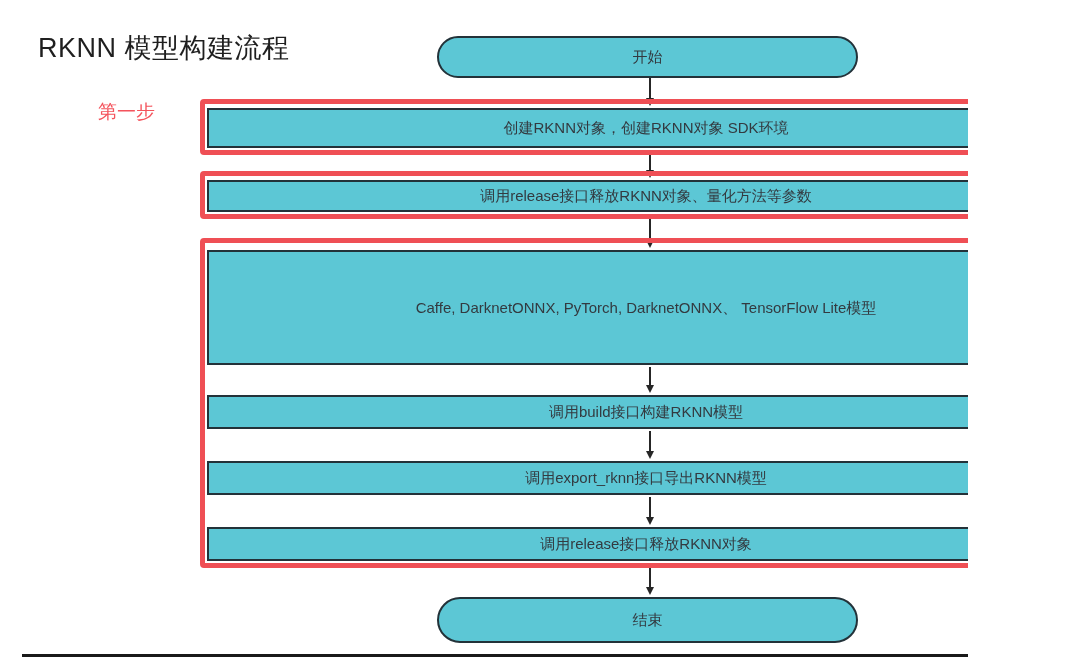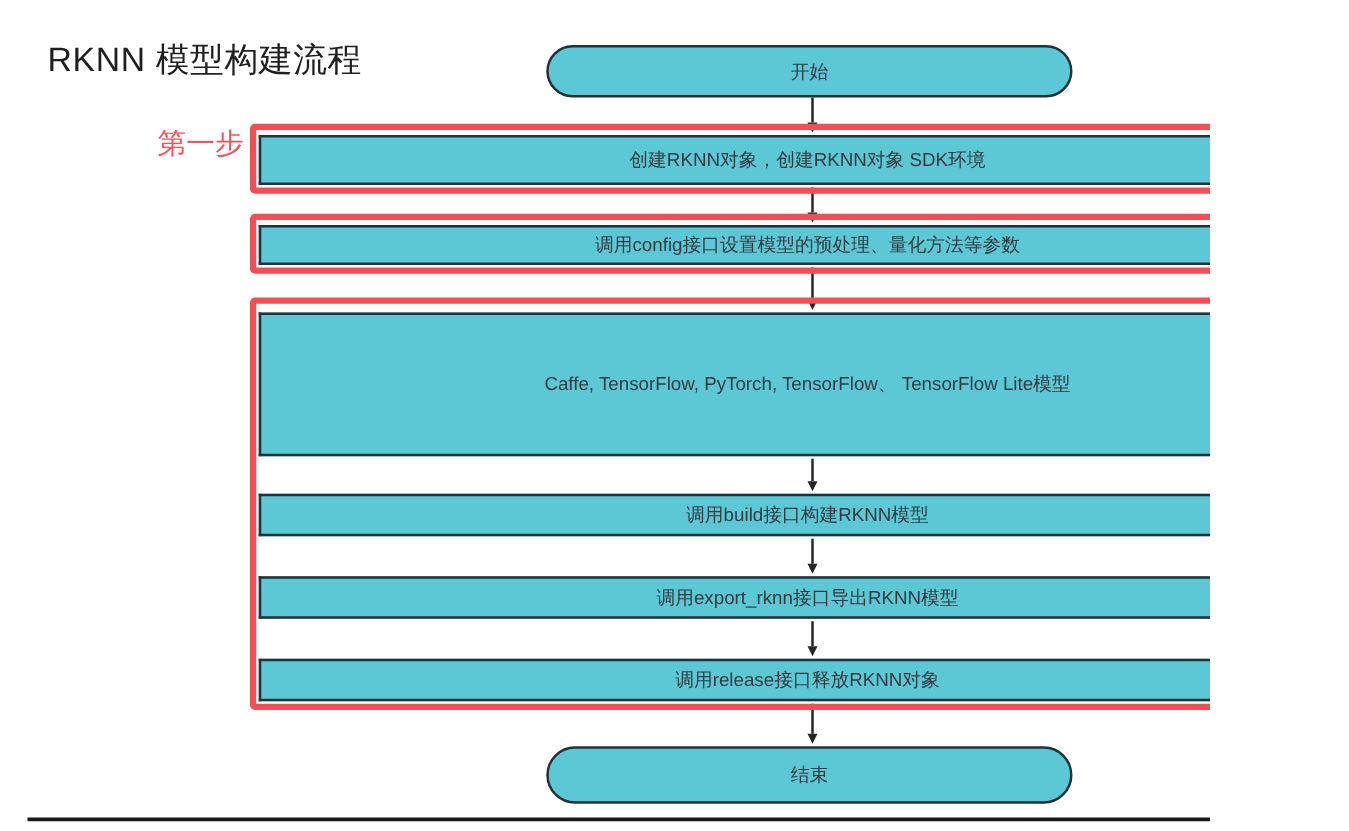--- a/index.html
+++ b/index.html
@@ -59,22 +59,22 @@
     border: 5px solid #ef4f55;
     border-radius: 4px;
     background: transparent;
     pointer-events: none;
   }
   
   .step-label {
     position: absolute;
     left: 98px;
     width: 97px;
-    text-align: right;
-    font-size: 23px;
+    text-align: left;
+    font-size: 19px;
     color: #f4535c;
     white-space: nowrap;
   }
   
   .arrow {
     position: absolute;
     left: 649px;
     width: 2px;
     background: #262626;
   }
@@ -116,27 +116,27 @@
 
   <div class="arrow" style="top:78px; height:20px;"></div>
 
   <div class="bar" style="top:108px; height:40px;">
     <span>创建RKNN对象，创建RKNN对象 SDK环境</span>
   </div>
 
   <div class="arrow" style="top:150px; height:20px;"></div>
 
   <div class="bar" style="top:180px; height:32px;">
-    <span>调用config接口设置模型的预处理、量化方法等参数</span>
+    <span>调用release接口释放RKNN对象、量化方法等参数</span>
   </div>
 
   <div class="arrow" style="top:214px; height:26px;"></div>
 
   <div class="bar multiline" style="top:250px; height:115px;">
-    <div>Caffe, TensorFlow, PyTorch, TensorFlow、 TensorFlow Lite模型</div>
+    <div>Caffe, DarknetONNX, PyTorch, DarknetONNX、 TensorFlow Lite模型</div>
   </div>
 
   <div class="arrow" style="top:367px; height:18px;"></div>
 
   <div class="bar" style="top:395px; height:34px;">
     <span>调用build接口构建RKNN模型</span>
   </div>
 
   <div class="arrow" style="top:431px; height:20px;"></div>
 

